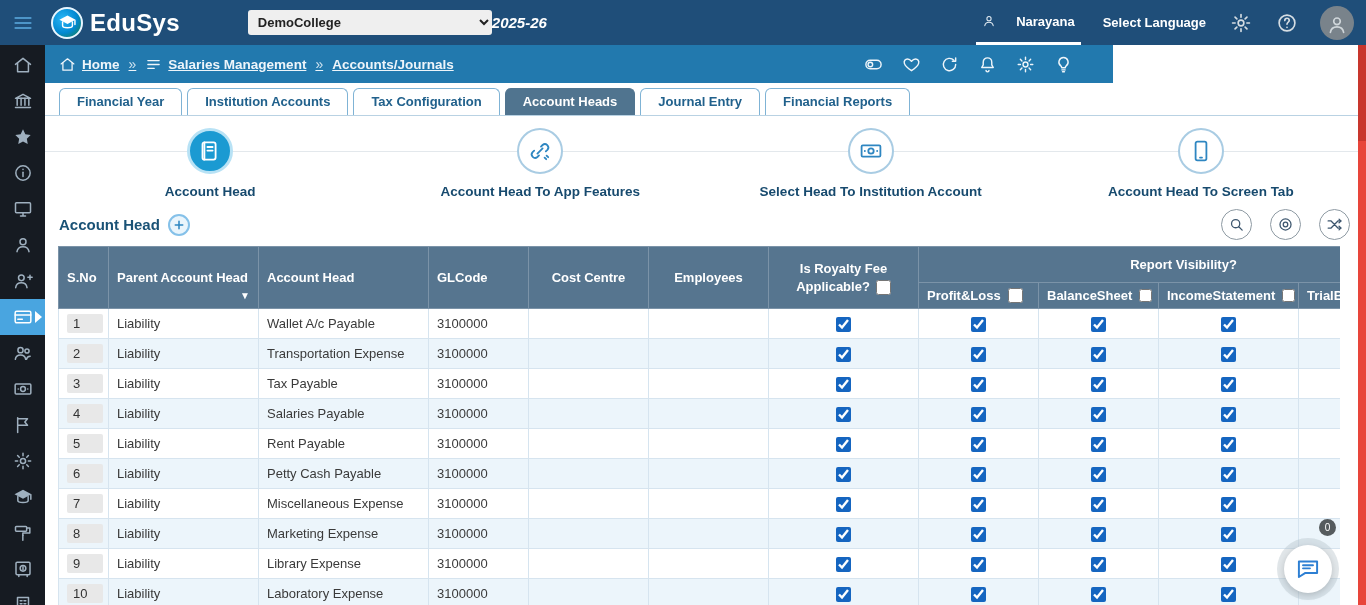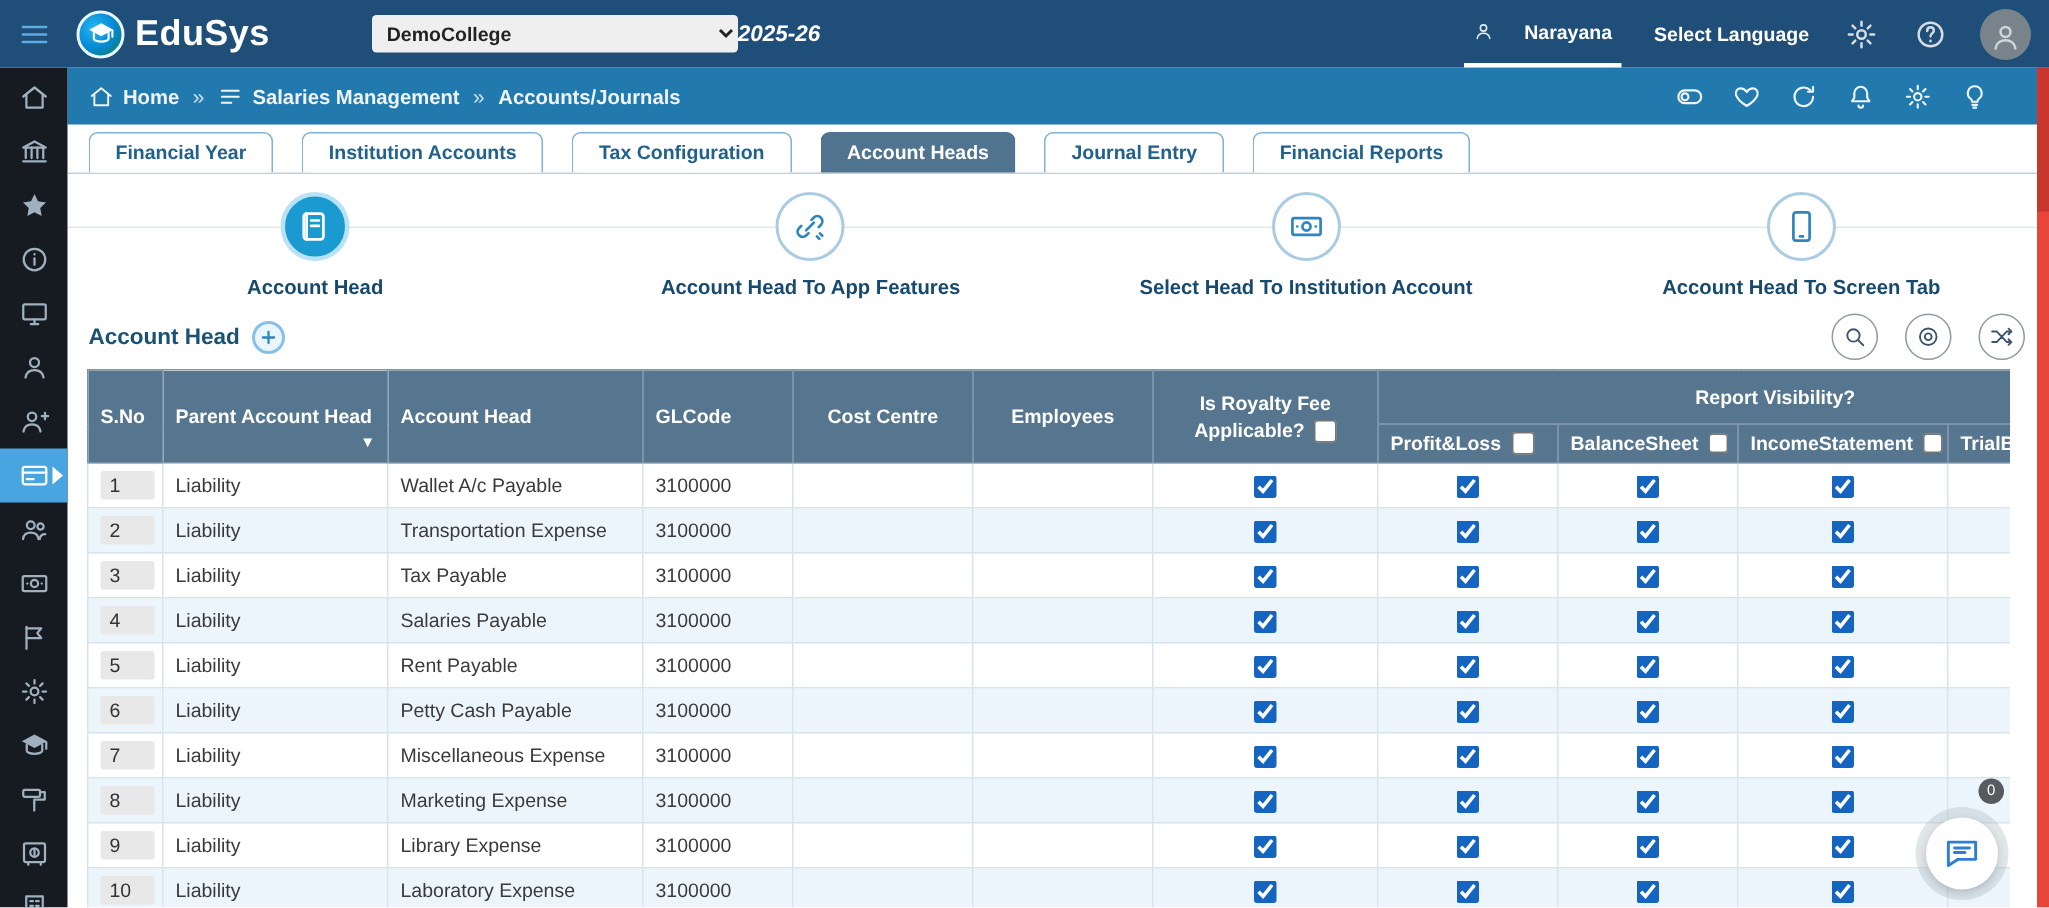--- a/index.html
+++ b/index.html
@@ -25,31 +25,31 @@
   .avatar span { width:22px; height:22px; display:block; margin-top:4px; }
 
   
   .sidebar { position:absolute; top:45px; left:0; width:45px; height:560px; background:#161b22; z-index:6; display:flex; flex-direction:column; align-items:stretch; padding-top:2px; }
   .sb-item { height:36px; display:flex; align-items:center; justify-content:center; color:#9fb0bf; cursor:pointer; position:relative; flex:0 0 36px; }
   .sb-item .icon { width:20px; height:20px; display:block; }
   .sb-item.active { background:#49a5e0; color:#fff; }
   .sb-item.active::after { content:""; position:absolute; right:3px; top:50%; transform:translateY(-50%); border:6px solid transparent; border-left:7px solid #fff; border-right:none; }
 
   
-  .breadcrumb { position:absolute; top:45px; left:45px; width:1321px; height:38px; background:#2279ae; display:flex; align-items:center; color:#eef5fa; padding:0 14px; z-index:5; }
+  .breadcrumb { position:absolute; top:45px; left:45px; width:1068px; height:38px; background:#2279ae; display:flex; align-items:center; color:#eef5fa; padding:0 14px; z-index:5;text-decoration:underline; }
   .bc-item { display:flex; align-items:center; gap:6px; font-size:13.5px; font-weight:600; cursor:pointer; }
   .bc-item .icon { width:17px; height:17px; display:block; }
   .bc-sep { margin:0 9px; font-size:14px; color:#cfe3f0; }
   .bc-icons { margin-left:auto; display:flex; align-items:center; gap:19px; padding-right:26px; }
   .bc-icons .icon { width:19px; height:19px; display:block; color:#eef5fa; cursor:pointer; }
 
   
   .content { position:absolute; top:83px; left:45px; width:1321px; height:522px; background:#fff; overflow:hidden; }
 
-  .tabs { display:flex; gap:19px; padding:5px 14px 0; border-bottom:1px solid #b9d2e3; }
+  .tabs { display:flex; gap:5px; padding:5px 14px 0; border-bottom:1px solid #b9d2e3; }
   .tab { border:1px solid #7fb3d5; border-bottom:none; border-radius:6px 6px 0 0; padding:5px 17px 6px; font-size:13px; font-weight:600; color:#21618c; background:#fff; cursor:pointer; white-space:nowrap; }
   .tab.active { background:#50748f; border-color:#50748f; color:#fff; }
 
   .features { display:flex; padding-top:12px; position:relative; }
   .features::before { content:""; position:absolute; left:0; right:0; top:35px; border-top:1px solid #e3e8ec; }
   .feature { flex:1; display:flex; flex-direction:column; align-items:center; cursor:pointer; position:relative; z-index:1; }
   .f-circle { width:46px; height:46px; border-radius:50%; background:#fff; border:2px solid #a9cce3; color:#2e86c1; display:flex; align-items:center; justify-content:center; }
   .f-circle span { width:24px; height:24px; display:block; }
   .feature.active .f-circle { background:#1b9ad2; border:3px solid #b8e2f5; color:#fff; }
   .f-label { margin-top:10px; font-size:13.5px; font-weight:bold; color:#174a6e; }

